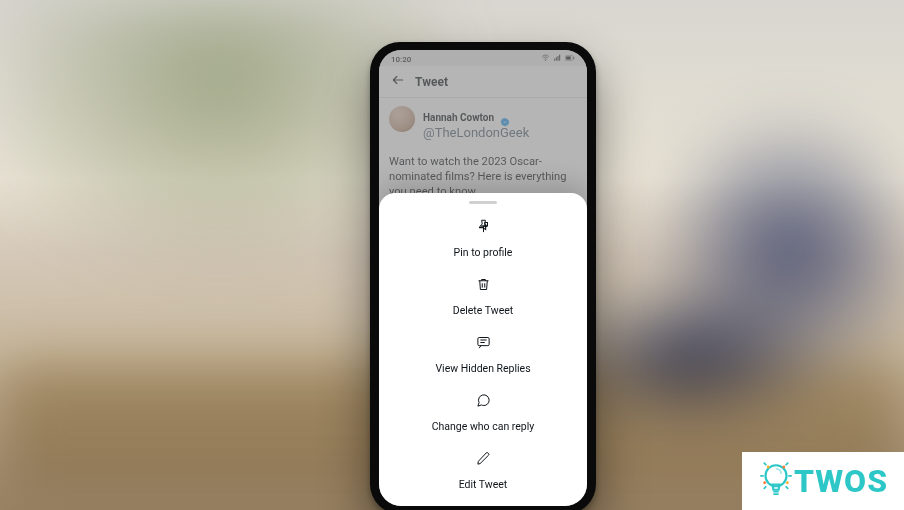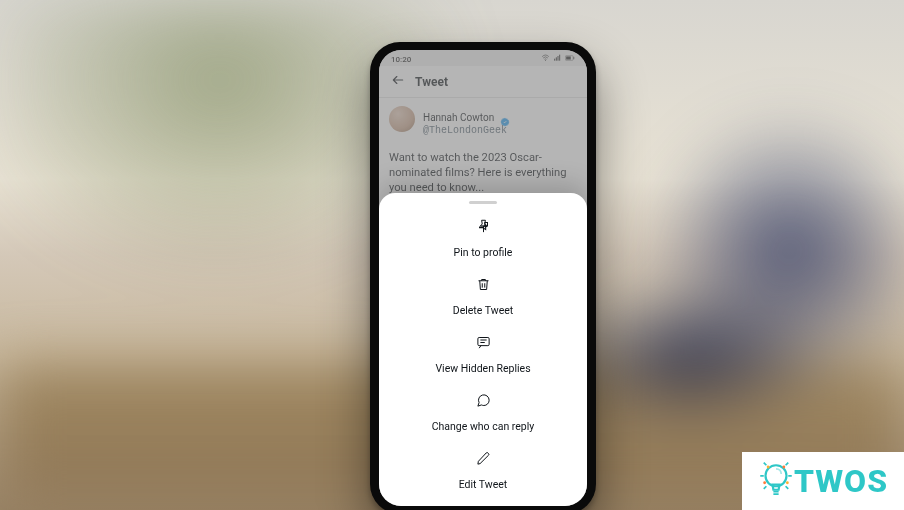--- a/index.html
+++ b/index.html
@@ -69,23 +69,23 @@
   .tweet-content {
     background: #fff;
     padding: 8px 10px;
   }
   .user-row { display: flex; gap: 8px; align-items: flex-start; }
   .avatar {
     width: 26px; height: 26px; border-radius: 50%;
     background: radial-gradient(circle at 35% 30%, #e7cdbb, #c9a389 60%, #8d6a50);
     flex-shrink: 0;
   }
-  .user-meta .name { font-size: 10px; font-weight: 400; color: #0f1419; display: inline; }
+  .user-meta .name { font-size: 10px; font-weight: 700; color: #0f1419; display: inline; }
   .verified { display: inline-block; width: 10px; height: 10px; vertical-align: middle; margin-left: 2px; }
-  .user-meta .handle { font-size: 10px; color: #536471; font-family: Liberation Mono, monospace; }
+  .user-meta .handle { font-size: 13px; color: #536471; }
   .tweet-text {
     font-size: 11.2px;
     line-height: 1.35;
     color: #0f1419;
     margin-top: 14px;
   }
   .tweet-image {
     margin-top: 8px;
     width: 100%;
     height: 104px;

